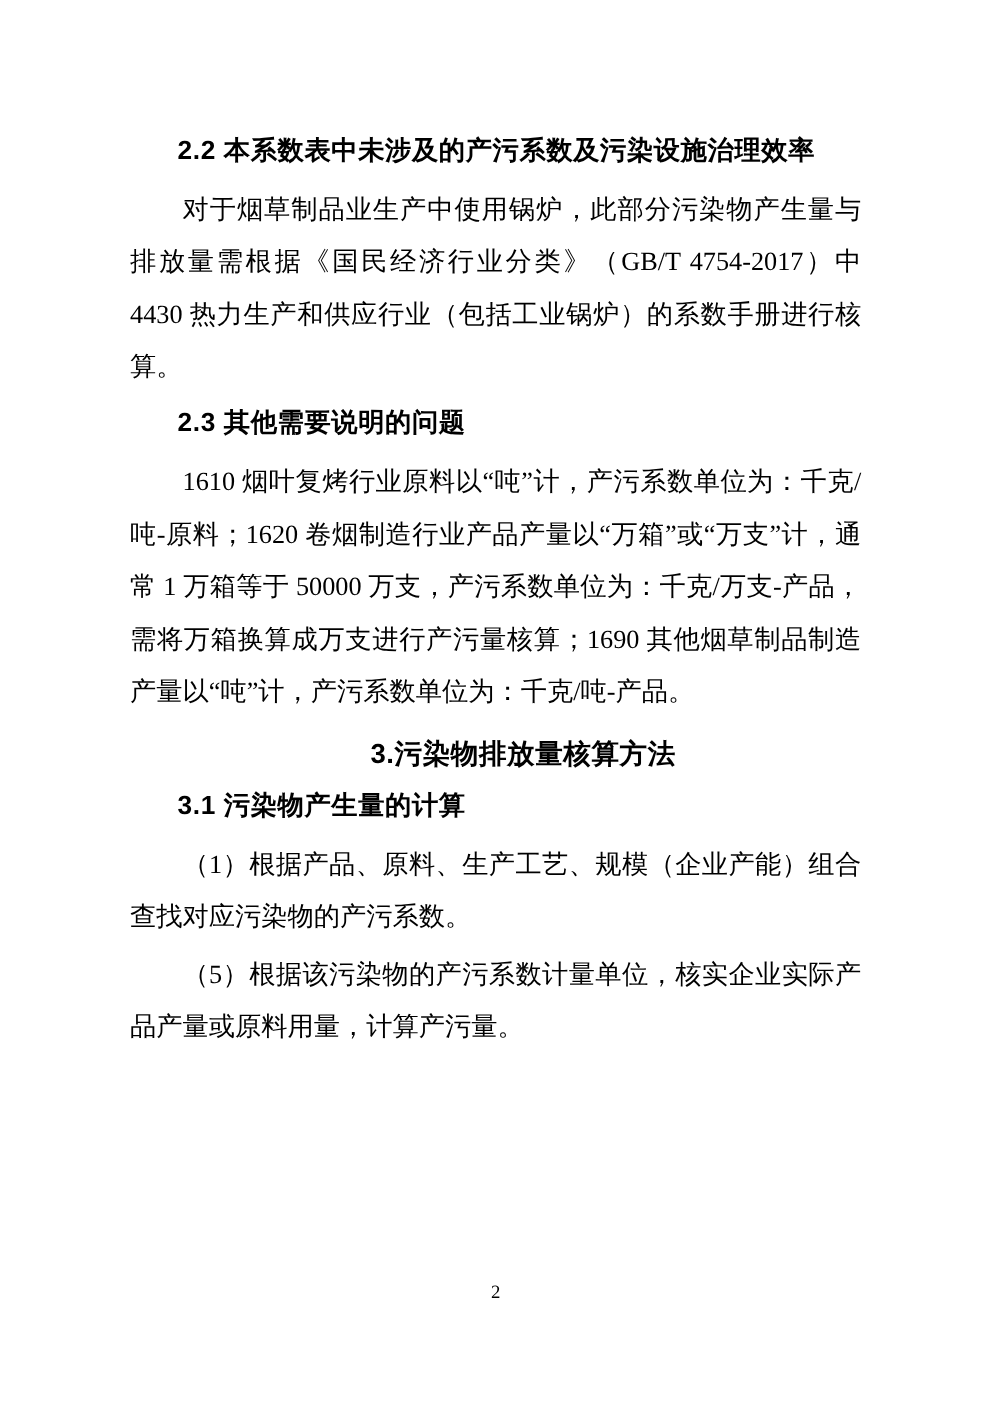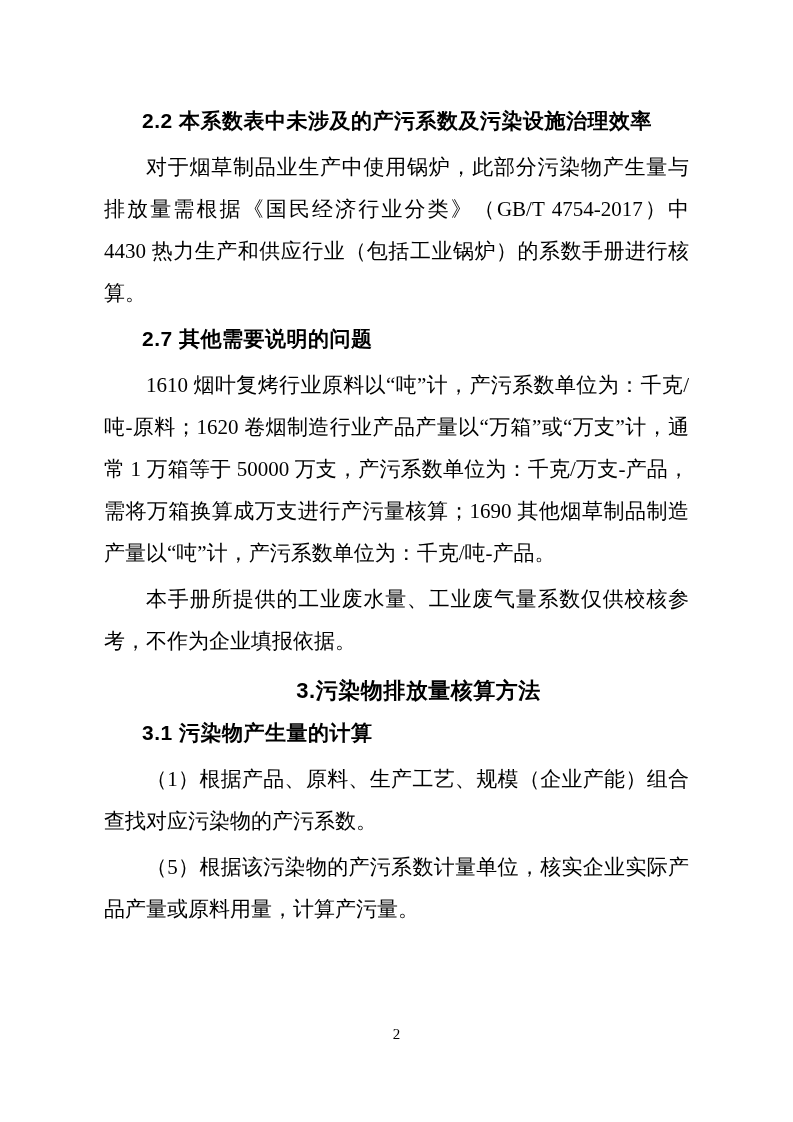--- a/index.html
+++ b/index.html
@@ -61,26 +61,25 @@
 <body>
 
 <div class="page">
   <div class="doc-body">
 
     <h2 class="heading heading-l2">2.2 本系数表中未涉及的产污系数及污染设施治理效率</h2>
 
     <p class="para">对于烟草制品业生产中使用锅炉，此部分污染物产生量与排放量需根据《国民经济行业分类》（GB/T 4754-2017）中 4430 热力生产和供应行业（包括工业锅炉）的系数手册进行核算。</p>
 
 
-    <h2 class="heading heading-l2">2.7 其他需要说明的问题</h2>
+    <h2 class="heading heading-l2">2.3 其他需要说明的问题</h2>
 
     <p class="para">1610 烟叶复烤行业原料以“吨”计，产污系数单位为：千克/吨-原料；1620 卷烟制造行业产品产量以“万箱”或“万支”计，通常 1 万箱等于 50000 万支，产污系数单位为：千克/万支-产品，需将万箱换算成万支进行产污量核算；1690 其他烟草制品制造产量以“吨”计，产污系数单位为：千克/吨-产品。</p>
 
 
-    <p class="para">本手册所提供的工业废水量、工业废气量系数仅供校核参考，不作为企业填报依据。</p>
 
     <h1 class="heading heading-l1">3.污染物排放量核算方法</h1>
 
     <h2 class="heading heading-l2">3.1 污染物产生量的计算</h2>
 
     <p class="para">（1）根据产品、原料、生产工艺、规模（企业产能）组合查找对应污染物的产污系数。</p>
 
     <p class="para">（5）根据该污染物的产污系数计量单位，核实企业实际产品产量或原料用量，计算产污量。</p>
 
   </div>

